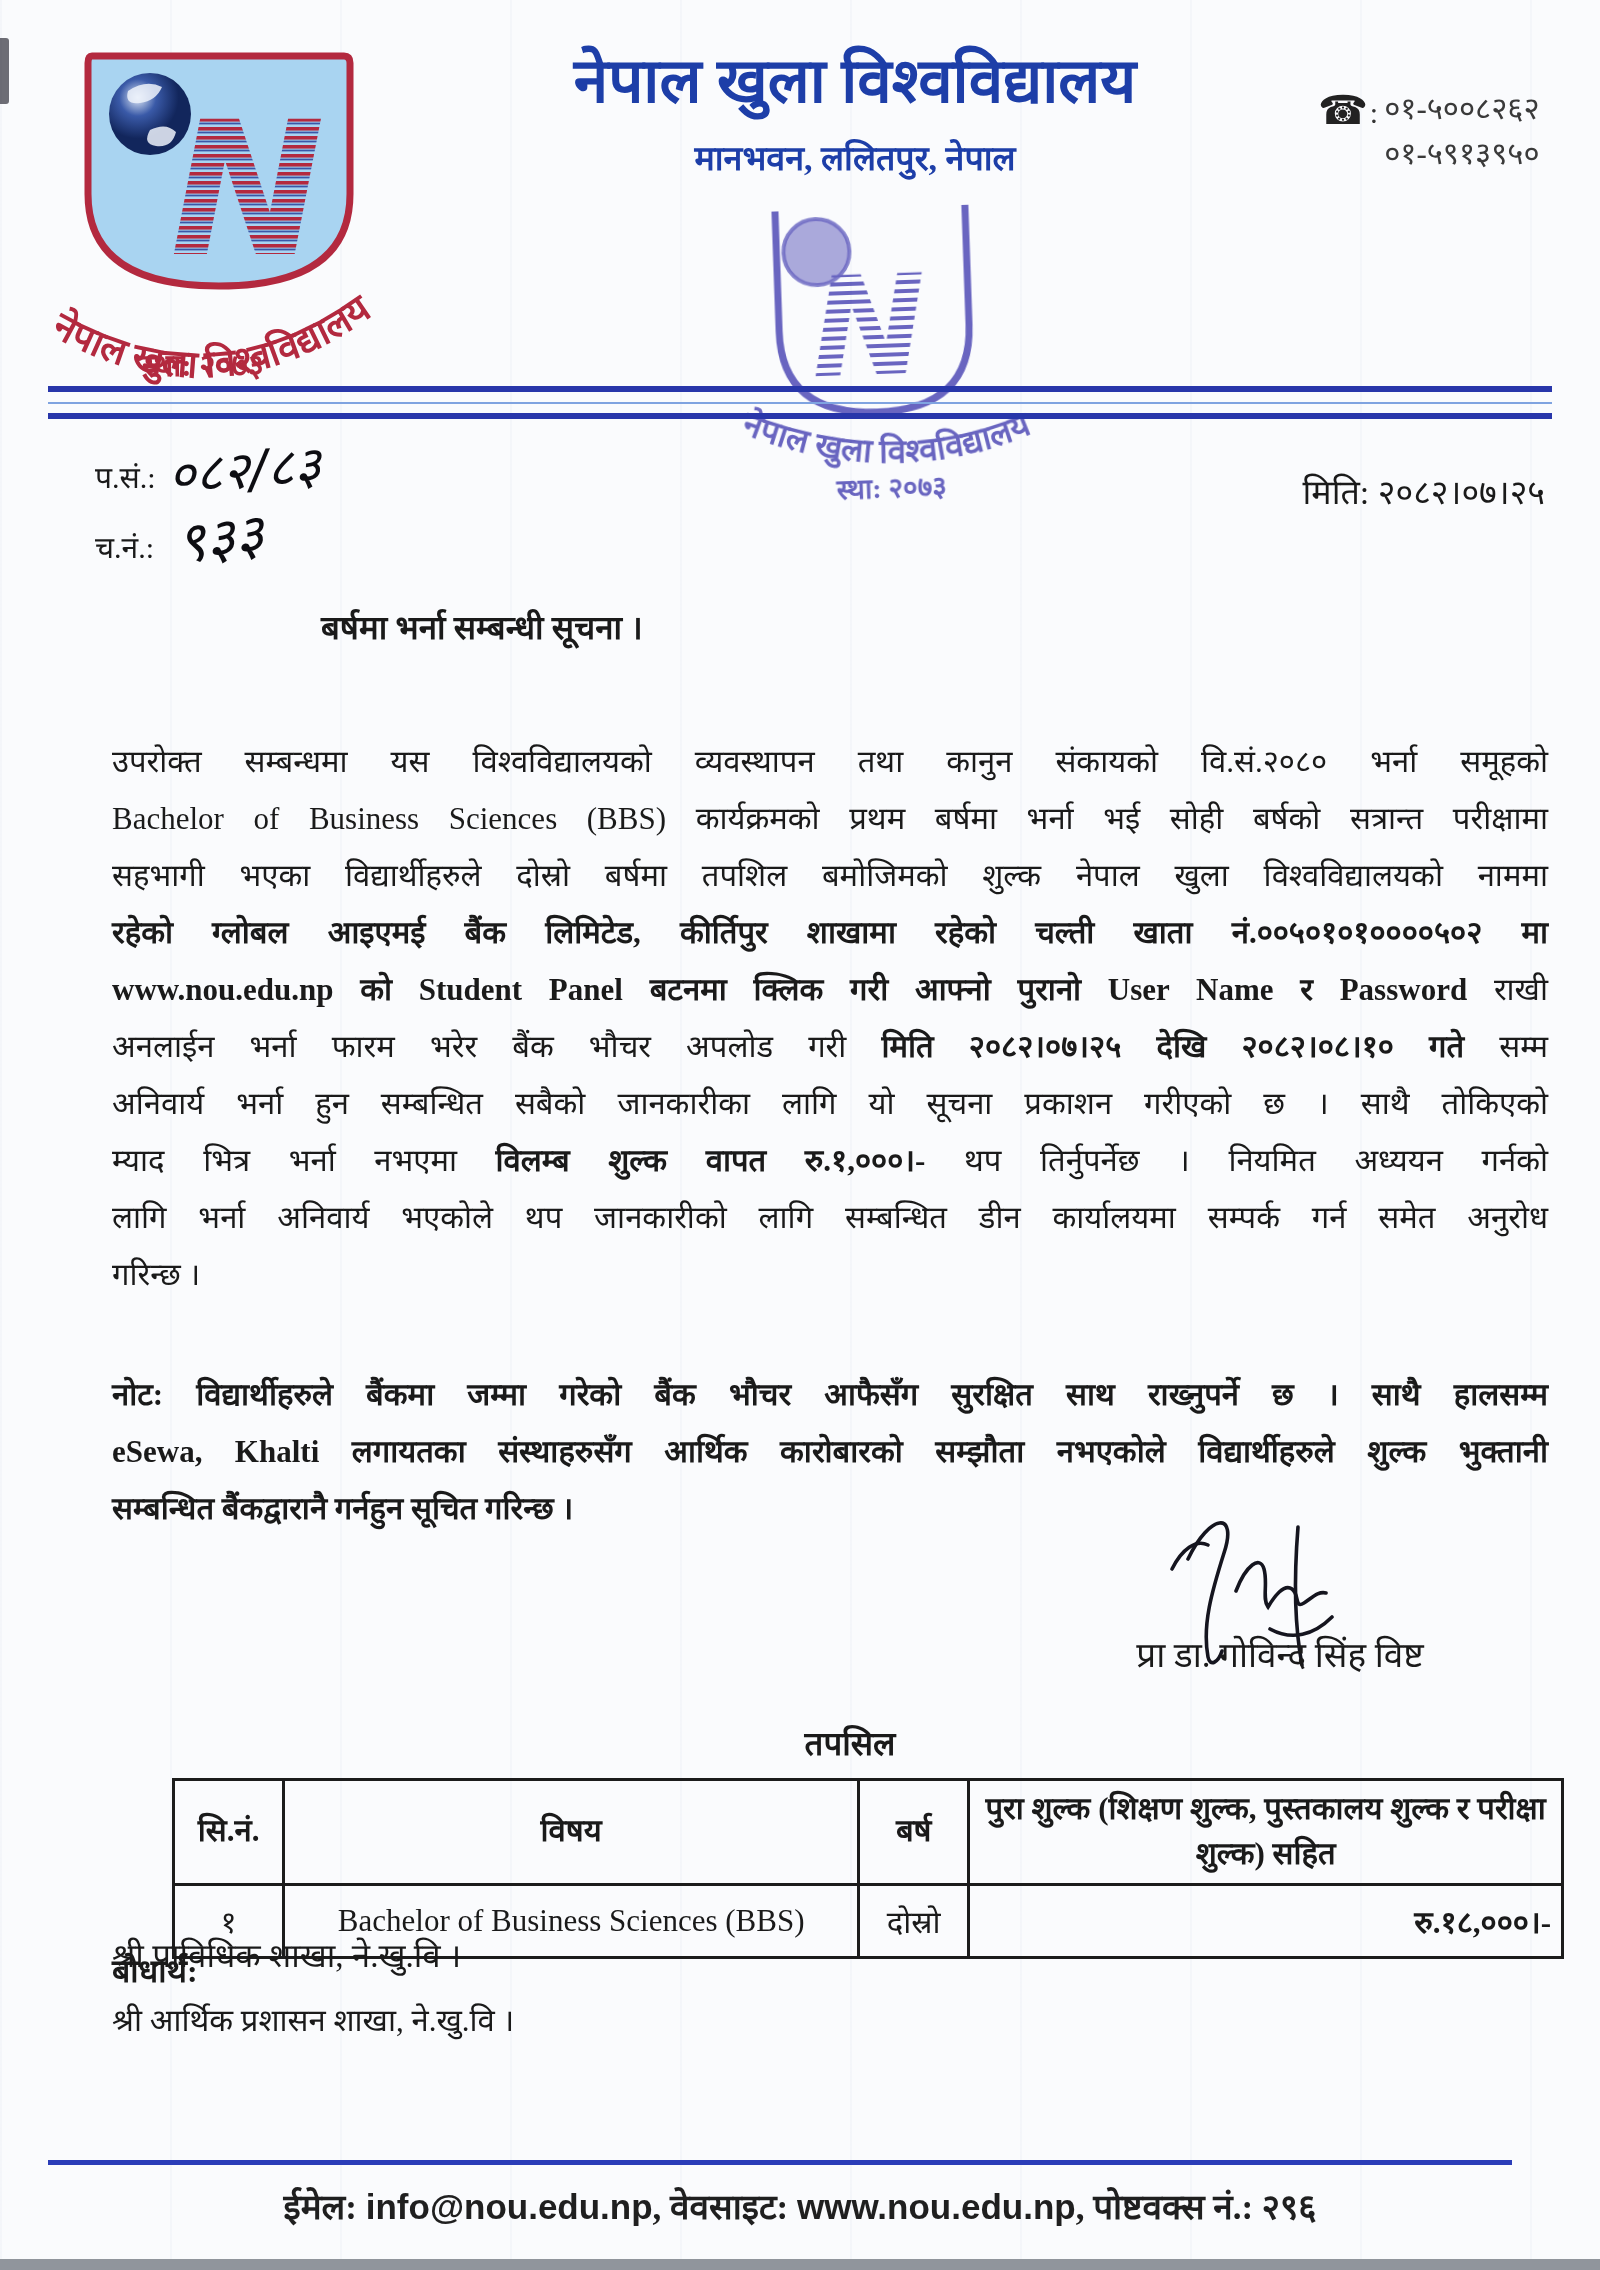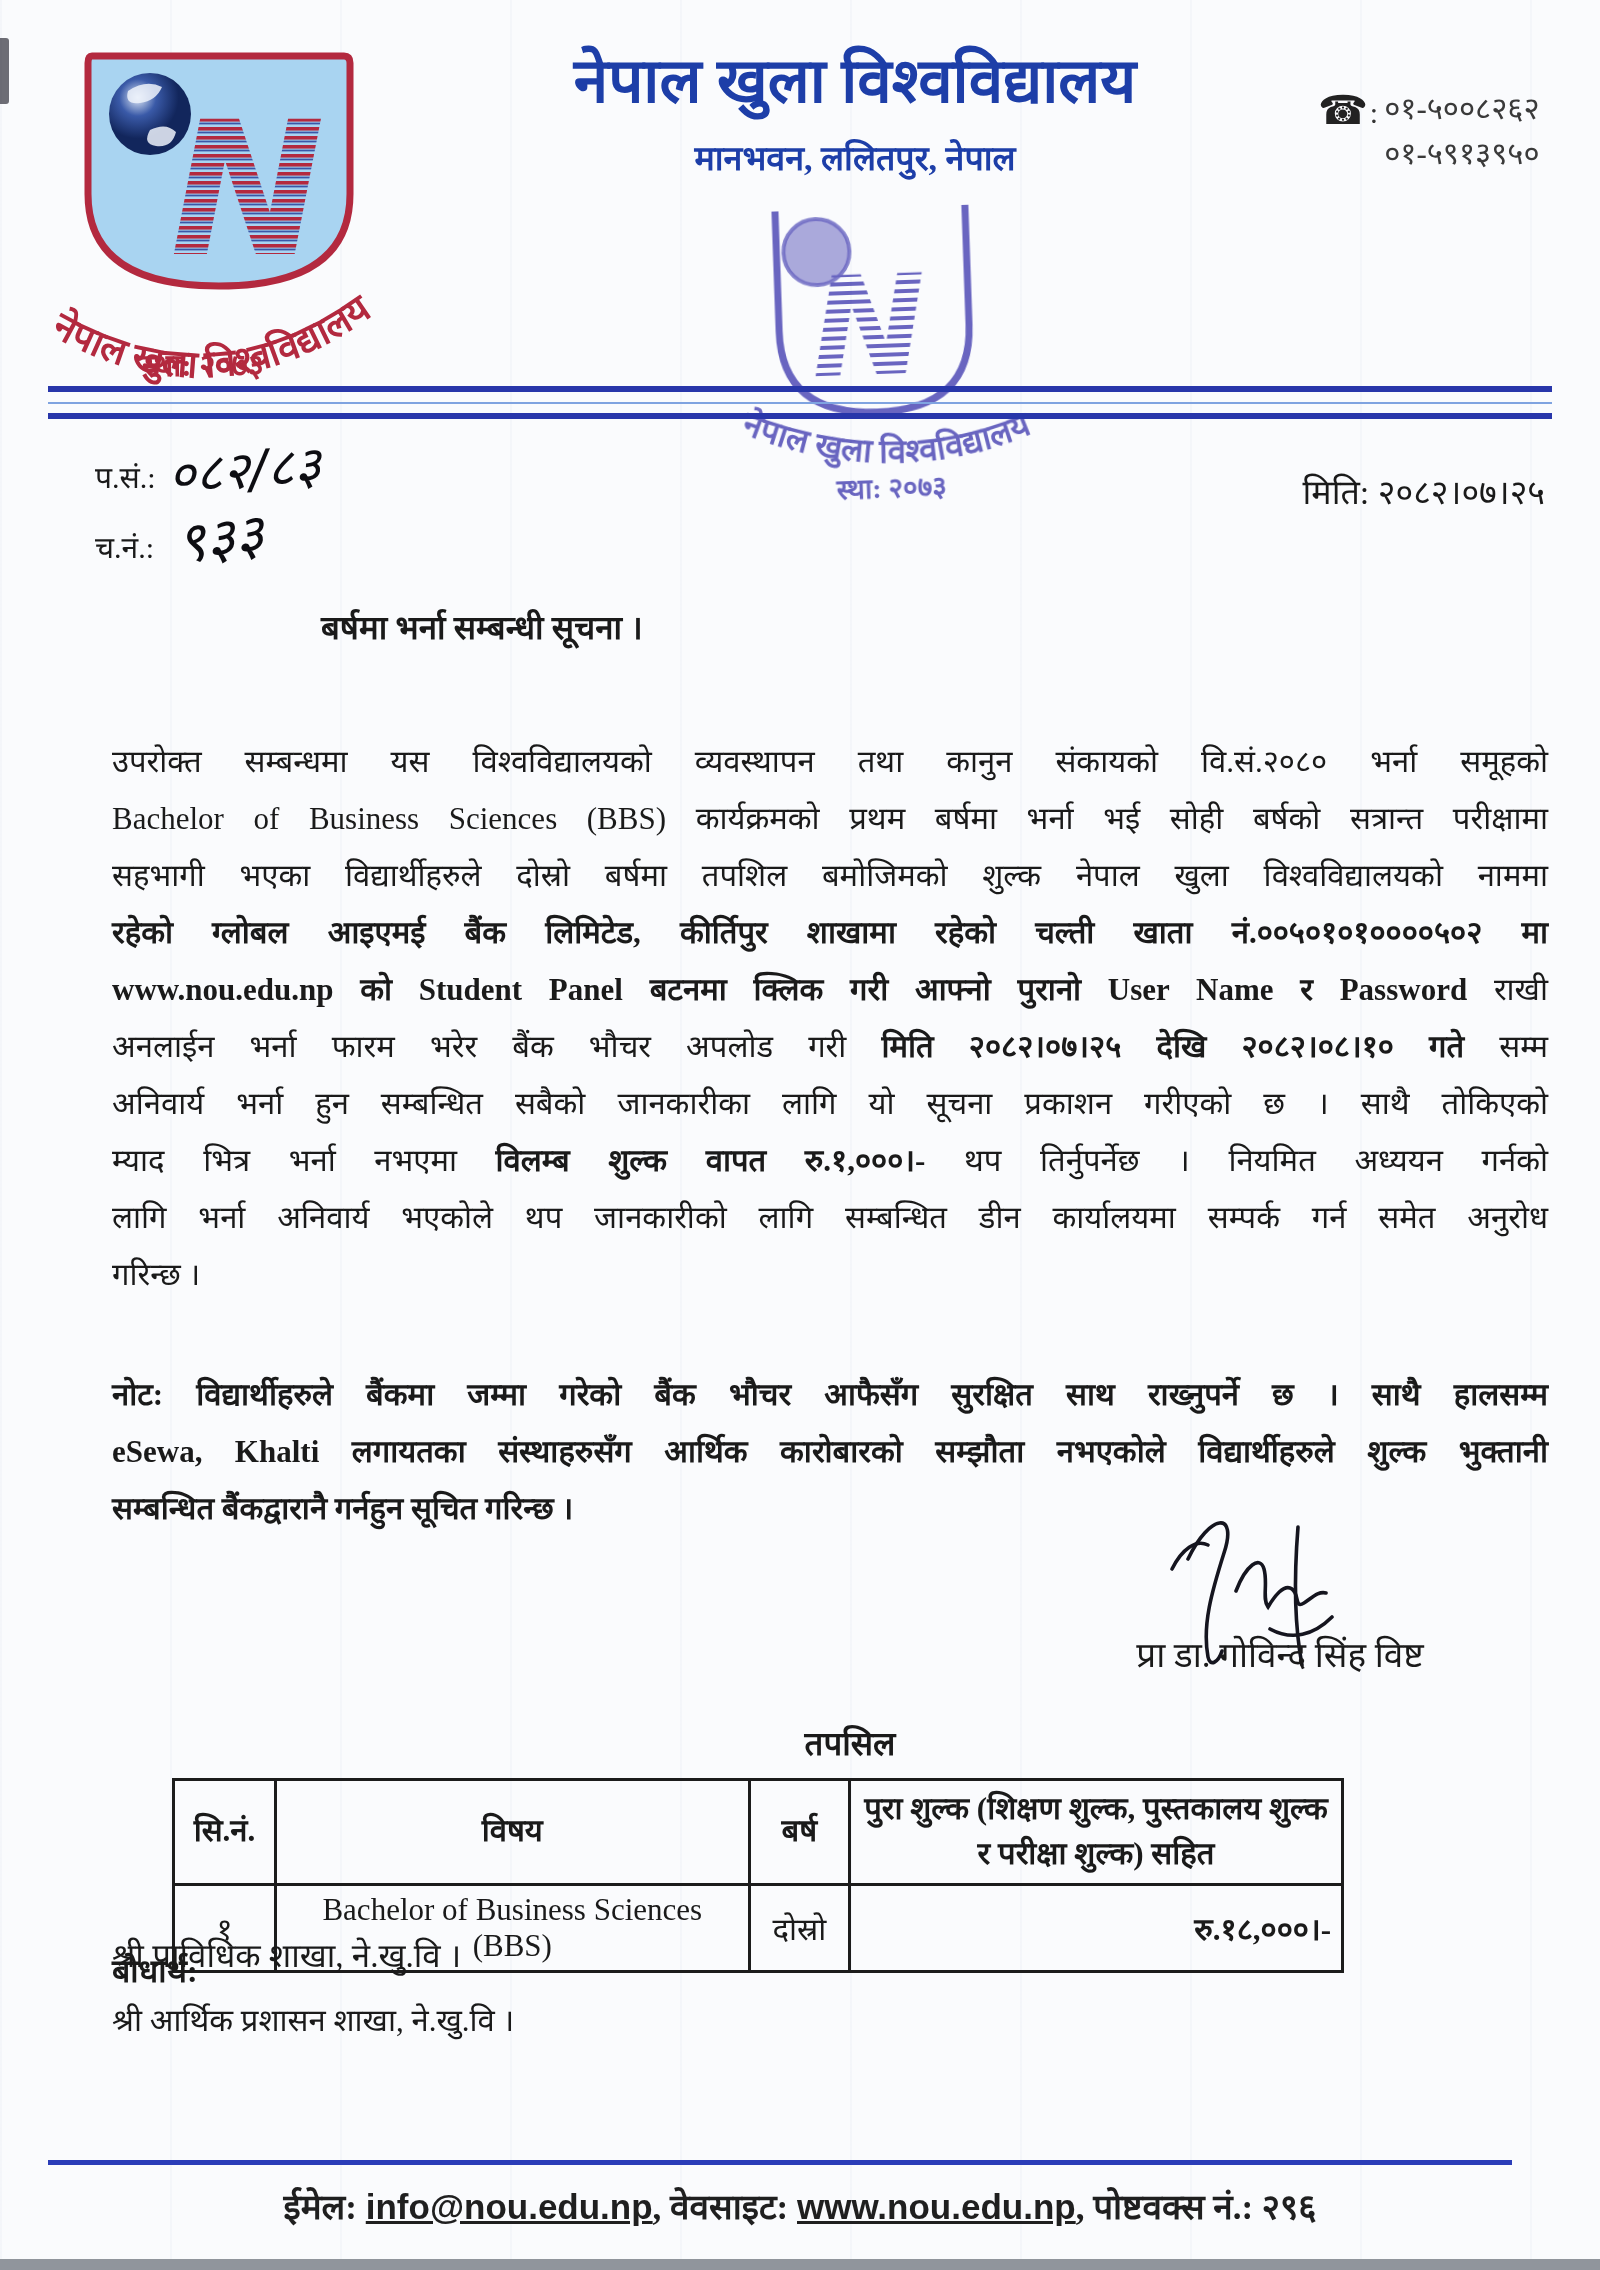--- a/index.html
+++ b/index.html
@@ -51,37 +51,37 @@
   .bl.noj{text-align:left;text-align-last:left;}
   .b{font-weight:bold;}
 
   
   .sig{position:absolute;left:1150px;top:1505px;}
   .sig-name{position:absolute;left:1040px;top:1630px;width:480px;text-align:center;font-size:35px;white-space:nowrap;}
   .sig-post{position:absolute;left:1040px;top:1688px;width:480px;text-align:center;font-size:34px;}
   .tapasil{position:absolute;left:700px;top:1720px;width:300px;text-align:center;font-size:33px;font-weight:bold;}
 
   
-  table.fee{position:absolute;left:172px;top:1778px;width:1172px;border-collapse:collapse;font-size:31px;}
+  table.fee{position:absolute;left:172px;top:1778px;width:1392px;border-collapse:collapse;font-size:31px;}
   table.fee th,table.fee td{border:3px solid #1c1c1c;padding:6px 10px;}
   table.fee th{font-weight:bold;text-align:center;line-height:1.45;}
   td.c-sn,td.c-yr{text-align:center;}
   td.c-subj{text-align:center;padding-left:14px;font-family:"Liberation Serif",serif;}
   td.c-fee{text-align:right;padding-right:18px;font-weight:bold;}
   table.fee tr.data td{height:58px;}
 
   
   .bodharth{position:absolute;left:112px;top:1948px;font-size:32px;font-weight:bold;}
   .cc1{position:absolute;left:112px;top:1998px;font-size:31px;}
   .cc2{position:absolute;left:112px;top:1932px;font-size:33px;}
 
   
   .footer-rule{position:absolute;left:48px;top:2160px;width:1464px;height:5px;background:#2b3db8;}
   .footer-text{position:absolute;left:0;top:2182px;width:1600px;text-align:center;font-size:35px;color:#1f1f1f;font-weight:bold;}
-  .latin{font-family:"Liberation Sans",sans-serif;text-decoration:underline;}
+  .latin{font-family:"Liberation Sans",sans-serif;}
 </style>
 </head>
 <body>
 
 <div class="page">
 
   <div class="edge-mark"></div>
 
   <div class="logo">
     <svg width="352" height="348" viewBox="0 0 352 348">

